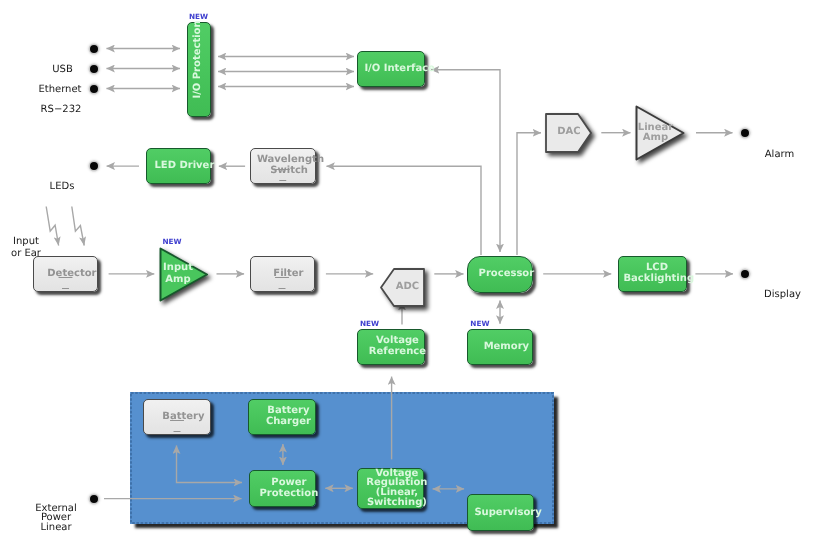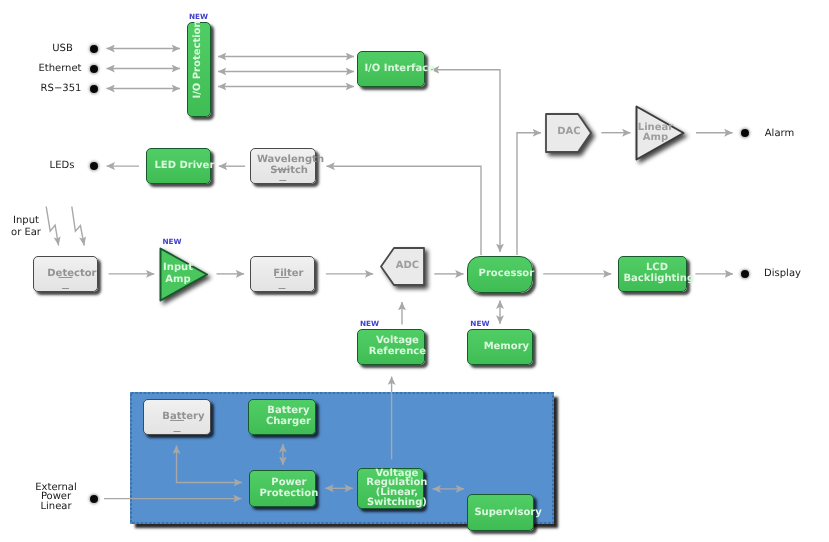--- a/index.html
+++ b/index.html
@@ -13,21 +13,21 @@
   .aa{opacity:0.999;}
 
   .port-dot{position:absolute;width:8px;height:8px;border-radius:50%;
             background:#070707;
             box-shadow:0 0 0 1.5px rgba(0,0,0,.12), 0 0 2px 2.5px rgba(0,0,0,.09);
             z-index:6;}
 
   .port-label{position:absolute;font-size:10px;color:#1a1a1a;
               font-family:"DejaVu Sans",sans-serif;white-space:pre;line-height:11.6px;
               z-index:6;}
-  .port-label.c{text-align:center;}
+  .port-label.c{text-align:center;margin-top:21px;}
 
   .blk{position:absolute;box-sizing:border-box;
        font-weight:bold;font-size:10px;line-height:11px;white-space:pre;
        text-align:center;z-index:4;}
   .blk>.t{position:absolute;left:6.4px;top:50%;width:100%;
           transform:translateY(calc(-50% - 0.8px));}
   .blk>.t.rot{top:auto;transform:none;}
 
   .green{background:linear-gradient(180deg,#51cd65 0%,#49c65d 45%,#40bc54 100%);
          border:1.7px solid #17592c;border-radius:5px;color:#d9f8dd;
@@ -134,21 +134,21 @@
   <div class="port-dot" style="left:90px;top:44.5px;"></div>
   <div class="port-dot" style="left:90px;top:64.5px;"></div>
   <div class="port-dot" style="left:90px;top:84.5px;"></div>
   <div class="port-dot" style="left:90px;top:161.5px;"></div>
   <div class="port-dot" style="left:741px;top:129px;"></div>
   <div class="port-dot" style="left:741px;top:269.5px;"></div>
   <div class="port-dot" style="left:90px;top:495px;"></div>
 
   <div class="port-label c" style="left:2.5px;top:43.4px;width:120px;">USB</div>
   <div class="port-label c" style="left:0px;top:63.4px;width:120px;">Ethernet</div>
-  <div class="port-label c" style="left:1px;top:83.4px;width:120px;">RS−351</div>
+  <div class="port-label c" style="left:1px;top:83.4px;width:120px;">RS−232</div>
   <div class="port-label c" style="left:2px;top:160.4px;width:120px;">LEDs</div>
   <div class="port-label c" style="left:725px;top:127.7px;width:109px;">Alarm</div>
   <div class="port-label c" style="left:728px;top:267.8px;width:109px;">Display</div>
   <div class="port-label c" style="left:0;top:214.9px;width:52px;line-height:12.4px;">Input
 or Ear</div>
   <div class="port-label c" style="left:0;top:482.7px;width:112px;line-height:9.8px;">External
 Power
 Linear</div>
 
   <div class="blk green" style="left:186.5px;top:22px;width:24px;height:95px;">
@@ -239,20 +239,20 @@
 
   <div class="shapewrap" style="left:159px;top:247px;width:50px;height:55px;">
     <svg width="56" height="61" viewBox="0 0 56 61" xmlns="http://www.w3.org/2000/svg">
       <path d="M1.5,1.5 L48,27.5 L1.5,53.5 Z" fill="#49c65d" stroke="#17592c" stroke-width="2" stroke-linejoin="round"></path>
     </svg>
     <div class="shapetext" style="left:-6px;top:14.8px;width:50px;color:#d9f8dd;line-height:12px;">Input
 Amp</div>
   </div>
   <div class="newbadge" style="left:162.4px;top:236.7px;">NEW</div>
 
-  <div class="shapewrap" style="left:380px;top:247px;width:45px;height:39px;">
+  <div class="shapewrap" style="left:380px;top:268px;width:45px;height:39px;">
     <svg width="50" height="44" viewBox="0 0 50 44" xmlns="http://www.w3.org/2000/svg">
       <path d="M44,1 L14,1 L1,19.5 L14,38 L44,38 Z" fill="#eaeaea" stroke="#4a4a4a" stroke-width="1.8" stroke-linejoin="round"></path>
     </svg>
     <div class="shapetext" style="left:5px;top:13.8px;width:45px;color:#9e9e9e;">ADC</div>
   </div>
 
 </div>
 
 </body></html>

